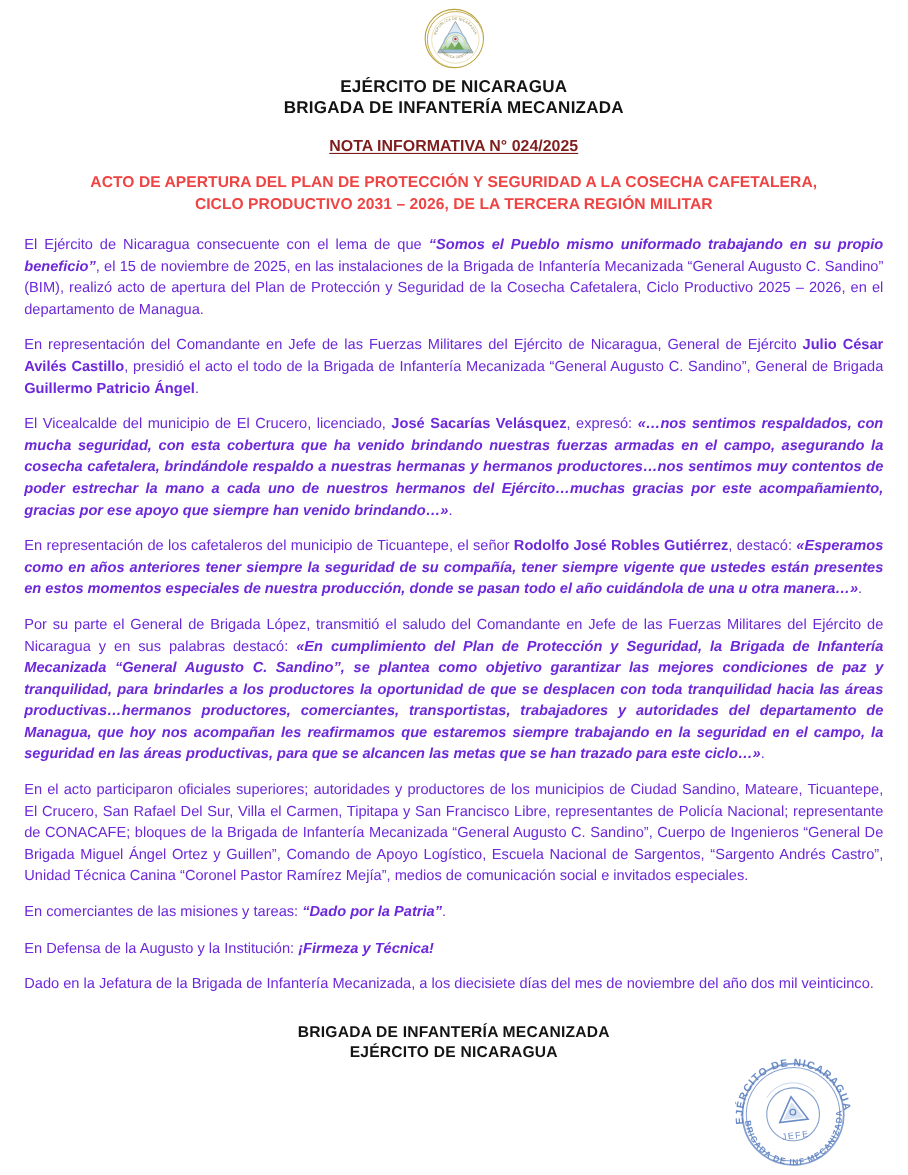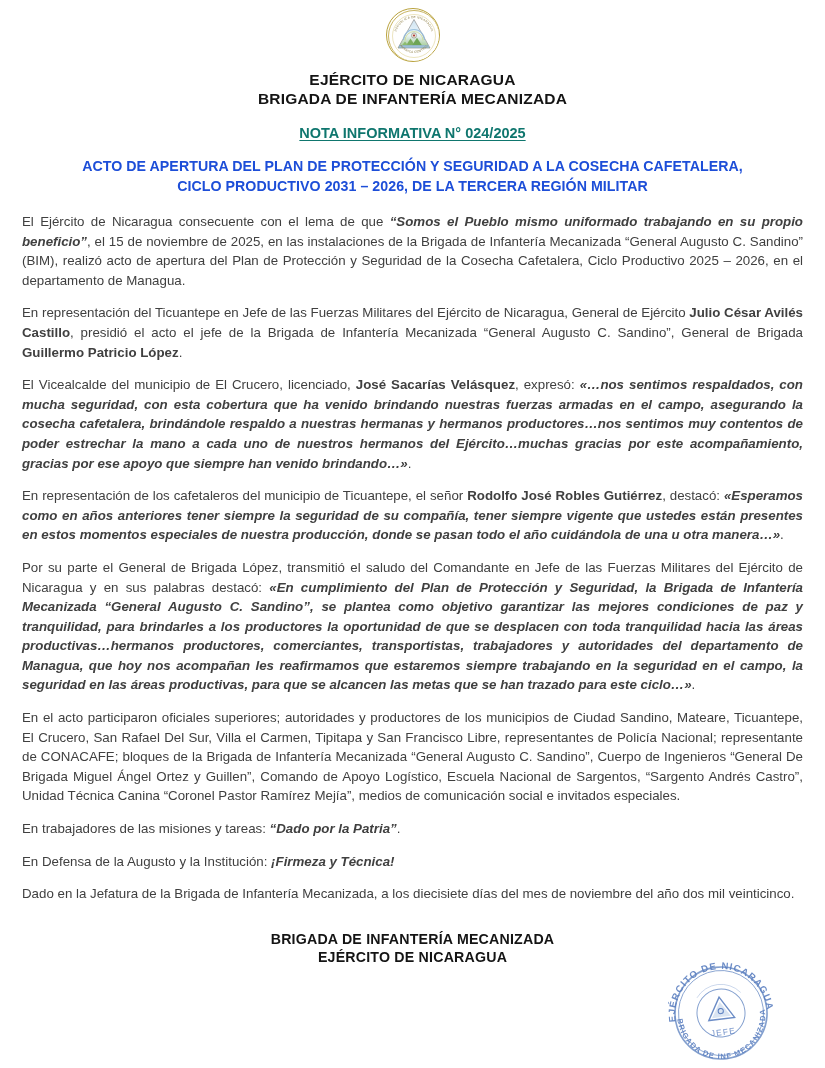--- a/index.html
+++ b/index.html
@@ -46,43 +46,43 @@
     font-size: 15.5px;
     line-height: 19px;
     letter-spacing: 0.2px;
     color: #141414;
   }
   .nota-line {
     text-align: center;
     margin-top: 17px;
     font-weight: bold;
     font-size: 14.5px;
-    color: #0f766e;
+    color: #7f1d1d;
   }
   .nota-line span { text-decoration: underline; text-underline-offset: 2px; }
 
   .doc-title {
     text-align: center;
     font-weight: bold;
     font-size: 14.2px;
     line-height: 20px;
     margin-top: 15px;
     letter-spacing: 0.05px;
-    color: #1d4ed8;
+    color: #ef4444;
     padding: 0 12px;
   }
 
   
   .body-block { margin-top: 16px; }
   p.para {
     text-align: justify;
     font-size: 13.3px;
     line-height: 19.6px;
     margin: 0 0 13px 0;
-    color: #404040;
+    color: #6d28d9;
     -webkit-hyphens: none; hyphens: none;
   }
   p.para:last-child { margin-bottom: 16px; }
   .b  { font-weight: bold; }
   .bi { font-weight: bold; font-style: italic; }
 
   .slogan-para { margin-bottom: 15px; }
 
   
   .sign-block {
@@ -161,31 +161,31 @@
 
   <div class="doc-title">
     <div>ACTO DE APERTURA DEL PLAN DE PROTECCIÓN Y SEGURIDAD A LA COSECHA CAFETALERA,</div>
     <div>CICLO PRODUCTIVO 2031 – 2026, DE LA TERCERA REGIÓN MILITAR</div>
   </div>
 
   <div class="body-block">
 
     <p class="para"><span>El Ejército de Nicaragua consecuente con el lema de que </span><span class="bi">“Somos el Pueblo mismo uniformado trabajando en su propio beneficio”</span><span>, el 15 de noviembre de 2025, en las instalaciones de la Brigada de Infantería Mecanizada “General Augusto C. Sandino” (BIM), realizó acto de apertura del Plan de Protección y Seguridad de la Cosecha Cafetalera, Ciclo Productivo 2025 – 2026, en el departamento de Managua.</span></p>
 
-    <p class="para"><span>En representación del Ticuantepe en Jefe de las Fuerzas Militares del Ejército de Nicaragua, General de Ejército </span><span class="b">Julio César Avilés Castillo</span><span>, presidió el acto el jefe de la Brigada de Infantería Mecanizada “General Augusto C. Sandino”, General de Brigada </span><span class="b">Guillermo Patricio López</span><span>.</span></p>
+    <p class="para"><span>En representación del Comandante en Jefe de las Fuerzas Militares del Ejército de Nicaragua, General de Ejército </span><span class="b">Julio César Avilés Castillo</span><span>, presidió el acto el todo de la Brigada de Infantería Mecanizada “General Augusto C. Sandino”, General de Brigada </span><span class="b">Guillermo Patricio Ángel</span><span>.</span></p>
 
     <p class="para"><span>El Vicealcalde del municipio de El Crucero, licenciado, </span><span class="b">José Sacarías Velásquez</span><span>, expresó: </span><span class="bi">«…nos sentimos respaldados, con mucha seguridad, con esta cobertura que ha venido brindando nuestras fuerzas armadas en el campo, asegurando la cosecha cafetalera, brindándole respaldo a nuestras hermanas y hermanos productores…nos sentimos muy contentos de poder estrechar la mano a cada uno de nuestros hermanos del Ejército…muchas gracias por este acompañamiento, gracias por ese apoyo que siempre han venido brindando…»</span><span>.</span></p>
 
     <p class="para"><span>En representación de los cafetaleros del municipio de Ticuantepe, el señor </span><span class="b">Rodolfo José Robles Gutiérrez</span><span>, destacó: </span><span class="bi">«Esperamos como en años anteriores tener siempre la seguridad de su compañía, tener siempre vigente que ustedes están presentes en estos momentos especiales de nuestra producción, donde se pasan todo el año cuidándola de una u otra manera…»</span><span>.</span></p>
 
     <p class="para"><span>Por su parte el General de Brigada López, transmitió el saludo del Comandante en Jefe de las Fuerzas Militares del Ejército de Nicaragua y en sus palabras destacó:  </span><span class="bi">«En cumplimiento del Plan de Protección y Seguridad, la Brigada de Infantería Mecanizada “General Augusto C. Sandino”, se plantea como objetivo garantizar las mejores condiciones de paz y tranquilidad, para brindarles a los productores la oportunidad de que se desplacen con toda tranquilidad hacia las áreas productivas…hermanos productores, comerciantes, transportistas, trabajadores y autoridades del departamento de Managua, que hoy nos acompañan les reafirmamos que estaremos siempre trabajando en la seguridad en el campo, la seguridad en las áreas productivas, para que se alcancen las metas que se han trazado para este ciclo…»</span><span>.</span></p>
 
     <p class="para">En el acto participaron oficiales superiores; autoridades y productores de los municipios de Ciudad Sandino, Mateare, Ticuantepe, El Crucero, San Rafael Del Sur, Villa el Carmen, Tipitapa y San Francisco Libre, representantes de Policía Nacional; representante de CONACAFE; bloques de la Brigada de Infantería Mecanizada “General Augusto C. Sandino”, Cuerpo de Ingenieros “General De Brigada Miguel Ángel Ortez y Guillen”, Comando de Apoyo Logístico, Escuela Nacional de Sargentos, “Sargento Andrés Castro”, Unidad Técnica Canina “Coronel Pastor Ramírez Mejía”, medios de comunicación social e invitados especiales.</p>
 
-    <p class="para slogan-para"><span>En trabajadores de las misiones y tareas: </span><span class="bi">“Dado por la Patria”</span><span>.</span></p>
+    <p class="para slogan-para"><span>En comerciantes de las misiones y tareas: </span><span class="bi">“Dado por la Patria”</span><span>.</span></p>
 
     <p class="para slogan-para"><span>En Defensa de la Augusto y la Institución: </span><span class="bi">¡Firmeza y Técnica!</span></p>
 
     <p class="para">Dado en la Jefatura de la Brigada de Infantería Mecanizada, a los diecisiete días del mes de noviembre del año dos mil veinticinco.</p>
   </div>
 
   <div class="sign-block">
     <div>BRIGADA DE INFANTERÍA MECANIZADA</div>
     <div>EJÉRCITO DE NICARAGUA</div>
   </div>

